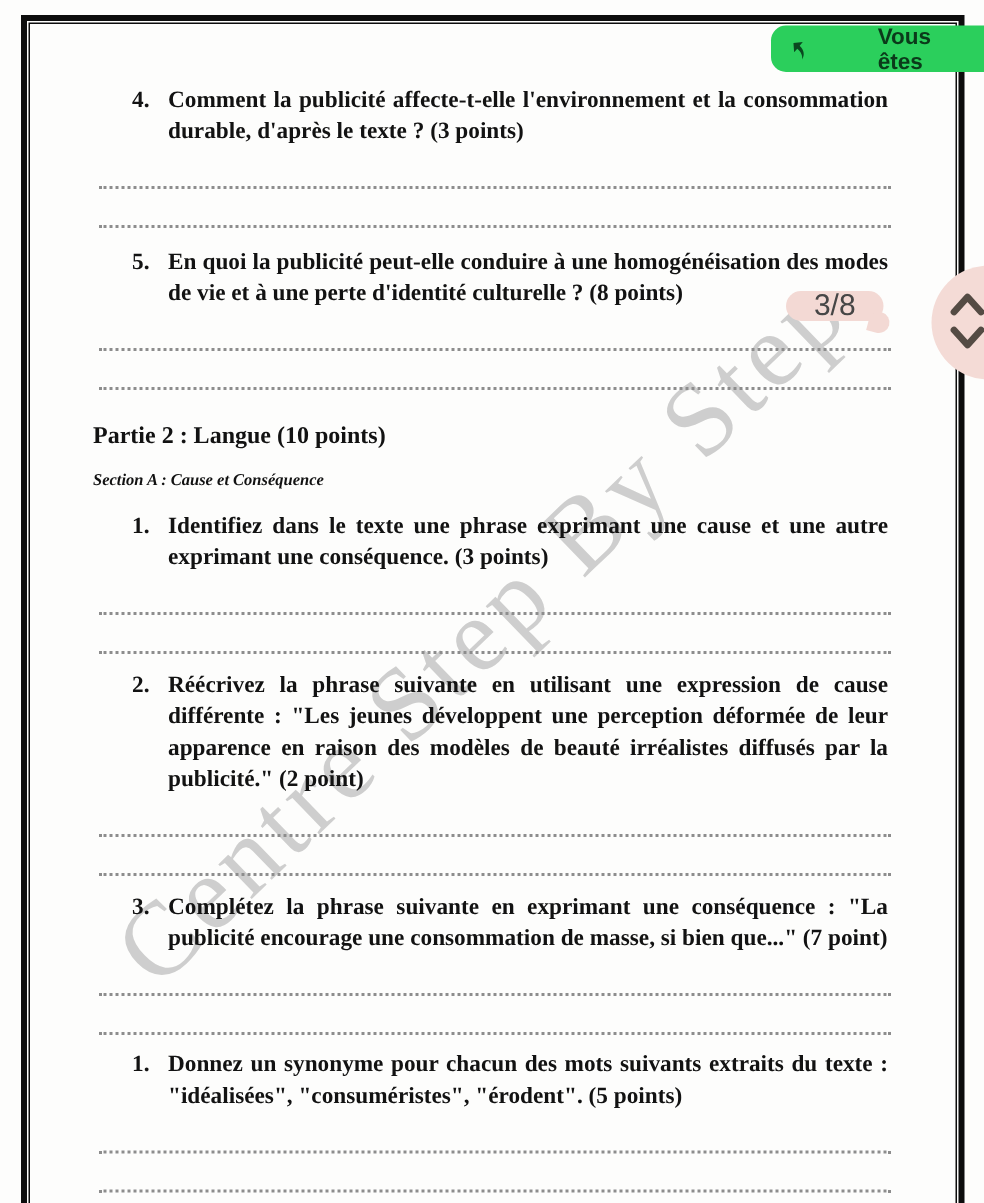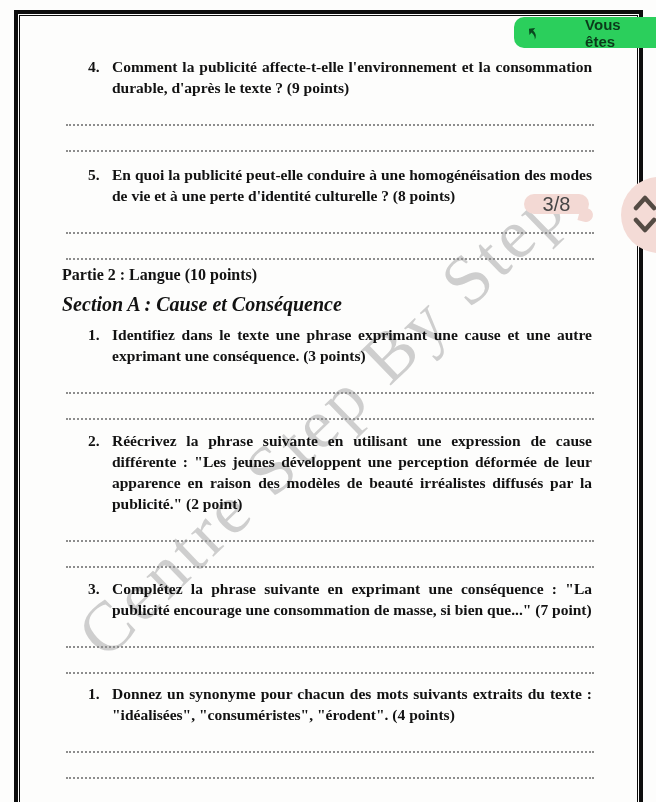--- a/index.html
+++ b/index.html
@@ -51,26 +51,26 @@
   }
   .q .num{flex:none;width:24px;}
   .q .txt{flex:1;text-align:justify;}
   .mt12{margin-top:12px;}
   .mt10{margin-top:10px;}
   .mt9{margin-top:9px;}
   .part-title{
     font-weight:bold;
     font-size:16px;
     line-height:21px;
-    margin-top:4px;
+    margin-top:20px;
   }
   .section-title{
     font-weight:bold;
     font-style:italic;
-    font-size:20px;
+    font-size:11px;
     line-height:21px;
     margin-top:9px;
   }
   .ans{padding-top:2px;margin-left:4px;margin-right:-2px;}
   .dots{
     height:24px;
     border-bottom:2px dotted #8d8d8d;
   }
   
   .green-btn{
@@ -145,21 +145,21 @@
 <div class="stage">
 
   <div class="frame"></div>
 
   <div class="watermark">Centre Step By Step</div>
 
   <div class="content">
 
     <div class="q">
       <span class="num">4.</span>
-      <span class="txt">Comment la publicité affecte-t-elle l'environnement et la consommation durable, d'après le texte ? (9 points)</span>
+      <span class="txt">Comment la publicité affecte-t-elle l'environnement et la consommation durable, d'après le texte ? (3 points)</span>
     </div>
     <div class="ans">
       <div class="dots"></div>
       <div class="dots"></div>
     </div>
 
     <div class="q mt12">
       <span class="num">5.</span>
       <span class="txt">En quoi la publicité peut-elle conduire à une homogénéisation des modes de vie et à une perte d'identité culturelle ? (8 points)</span>
     </div>
@@ -195,21 +195,21 @@
       <span class="txt">Complétez la phrase suivante en exprimant une conséquence : "La publicité encourage une consommation de masse, si bien que..." (7 point)</span>
     </div>
     <div class="ans">
       <div class="dots"></div>
       <div class="dots"></div>
     </div>
 
 
     <div class="q mt9">
       <span class="num">1.</span>
-      <span class="txt">Donnez un synonyme pour chacun des mots suivants extraits du texte : "idéalisées", "consuméristes", "érodent". (4 points)</span>
+      <span class="txt">Donnez un synonyme pour chacun des mots suivants extraits du texte : "idéalisées", "consuméristes", "érodent". (5 points)</span>
     </div>
     <div class="ans">
       <div class="dots"></div>
       <div class="dots"></div>
     </div>
 
   </div>
 
   <div class="page-pill">
     <span>3/8</span>

